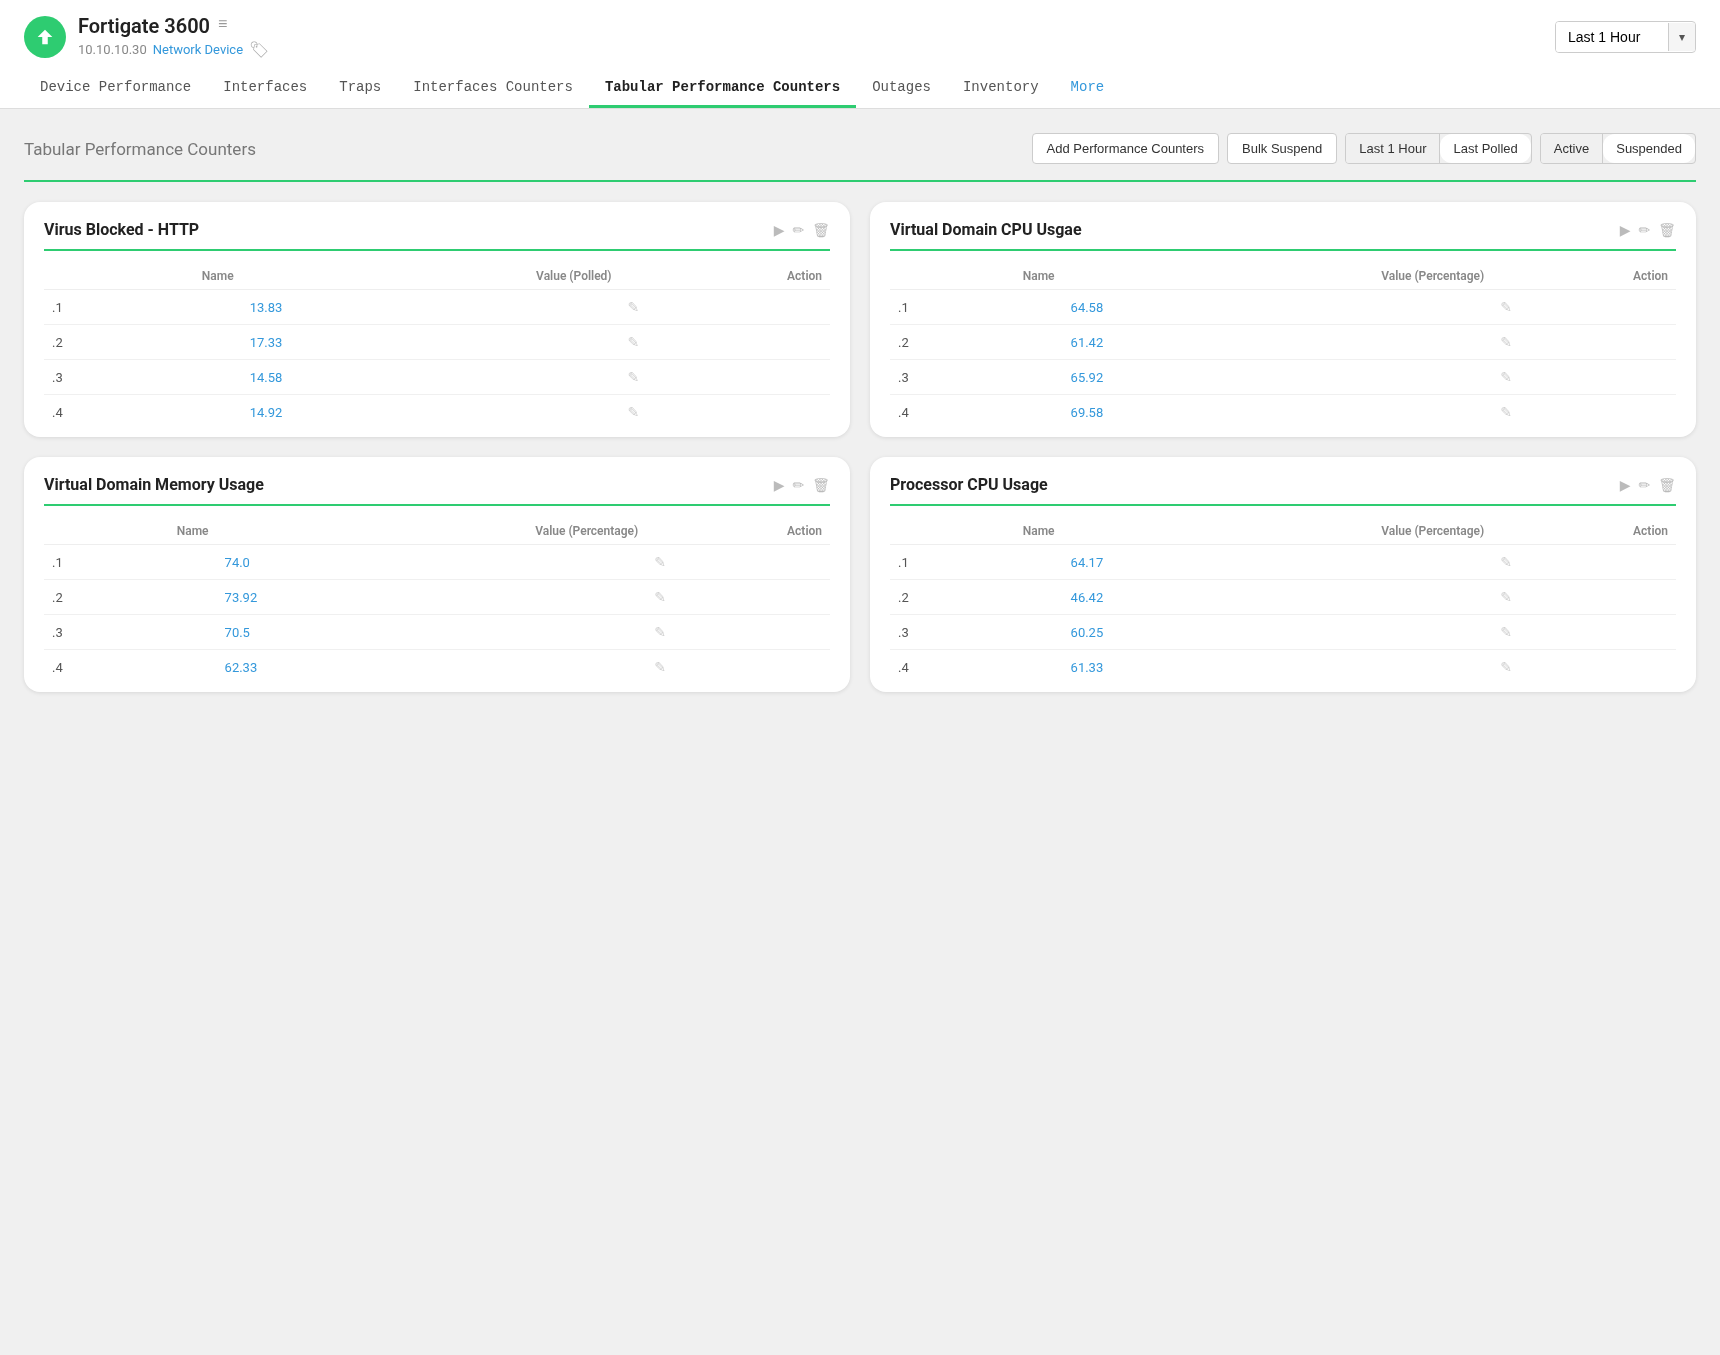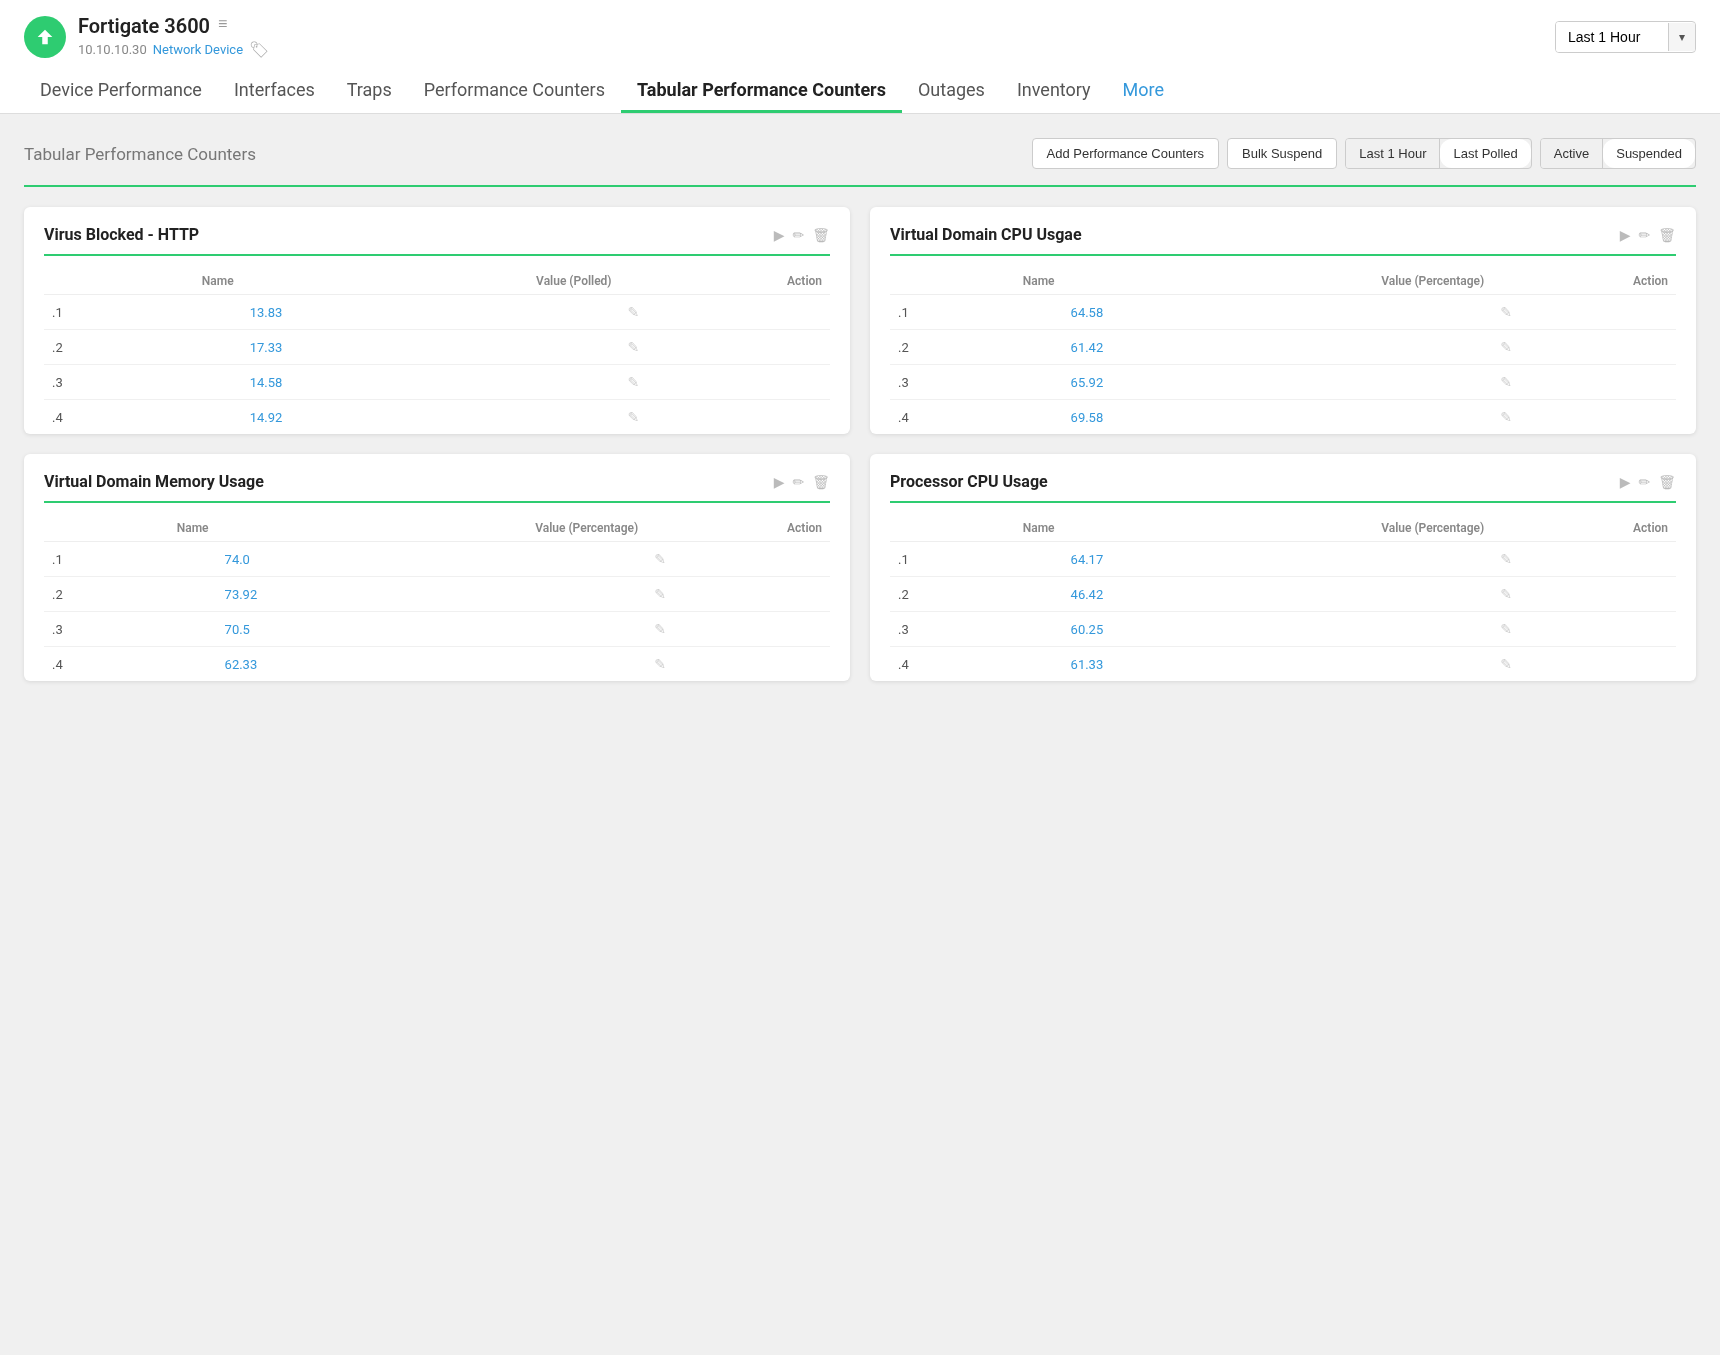--- a/index.html
+++ b/index.html
@@ -96,25 +96,26 @@
       cursor: pointer;
     }
     .nav-tabs {
       display: flex;
       gap: 0;
       list-style: none;
       border-top: none;
     }
     .nav-tabs li {
       padding: 10px 16px;
-      font-size: 18px;
+      font-size: 14px;
       color: #555;
       cursor: pointer;
       white-space: nowrap;
       border-bottom: 3px solid transparent;
+      font-family: Liberation Mono, monospace;
     }
     .nav-tabs li.active {
       color: #222;
       font-weight: 700;
       border-bottom: 3px solid #2ecc71;
     }
     .nav-tabs li.nav-more {
       color: #3498db;
     }
     .content {
@@ -178,24 +179,24 @@
       border-top: 2px solid #2ecc71;
       margin-bottom: 20px;
     }
     .cards-grid {
       display: grid;
       grid-template-columns: 1fr 1fr;
       gap: 20px;
     }
     .card {
       background: #fff;
-      border-radius: 6px;
+      border-radius: 16px;
       box-shadow: 0 1px 4px rgba(0,0,0,0.1);
       overflow: hidden;
-      padding: 18px 20px 0 20px;
+      padding: 18px 20px 8px 20px;
     }
     .card-header {
       display: flex;
       align-items: center;
       justify-content: space-between;
       margin-bottom: 10px;
     }
     .card-title {
       font-size: 16px;
       font-weight: 700;
@@ -278,21 +279,21 @@
         <option>Last 7 Days</option>
       </select>
       <div class="time-select-arrow">▾</div>
     </div>
   </div>
 
   <ul class="nav-tabs">
     <li>Device Performance</li>
     <li>Interfaces</li>
     <li>Traps</li>
-    <li>Performance Counters</li>
+    <li>Interfaces Counters</li>
     <li class="active">Tabular Performance Counters</li>
     <li>Outages</li>
     <li>Inventory</li>
     <li class="nav-more">More</li>
   </ul>
 </div>
 
 <div class="content">
   <div class="section-header">
     <div class="section-title">Tabular Performance Counters</div>

